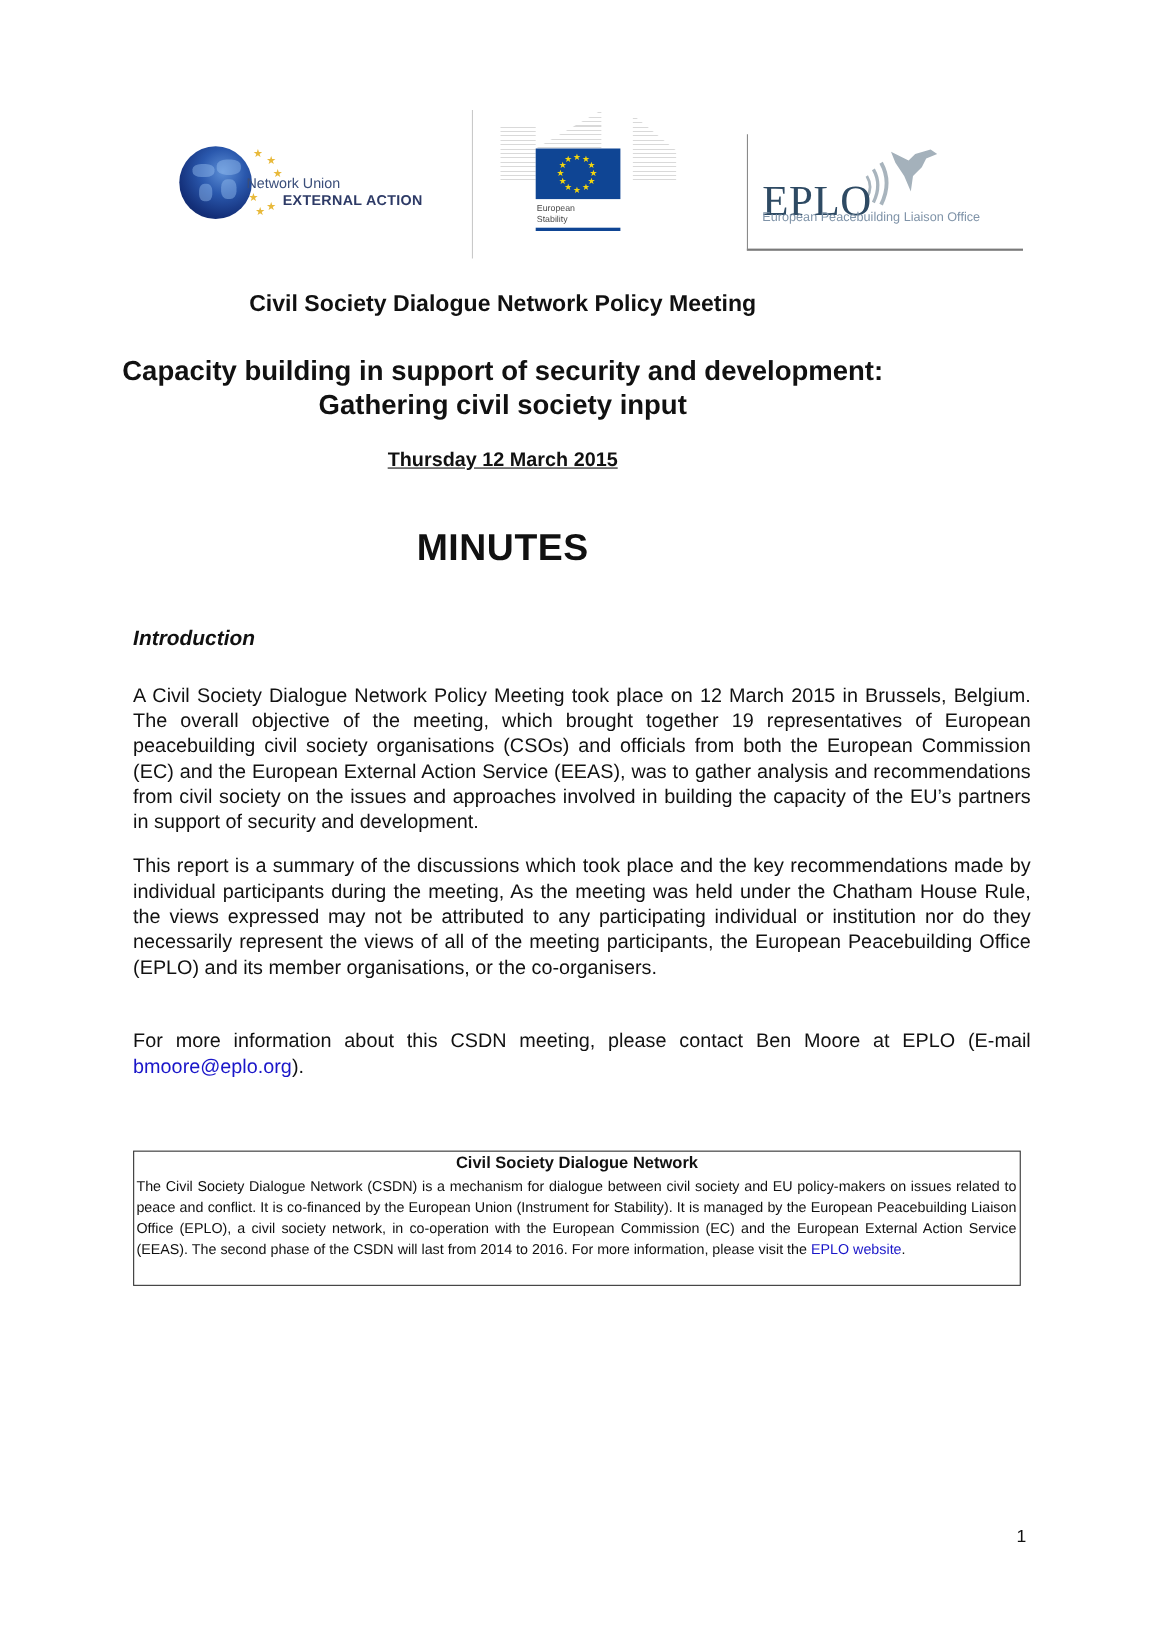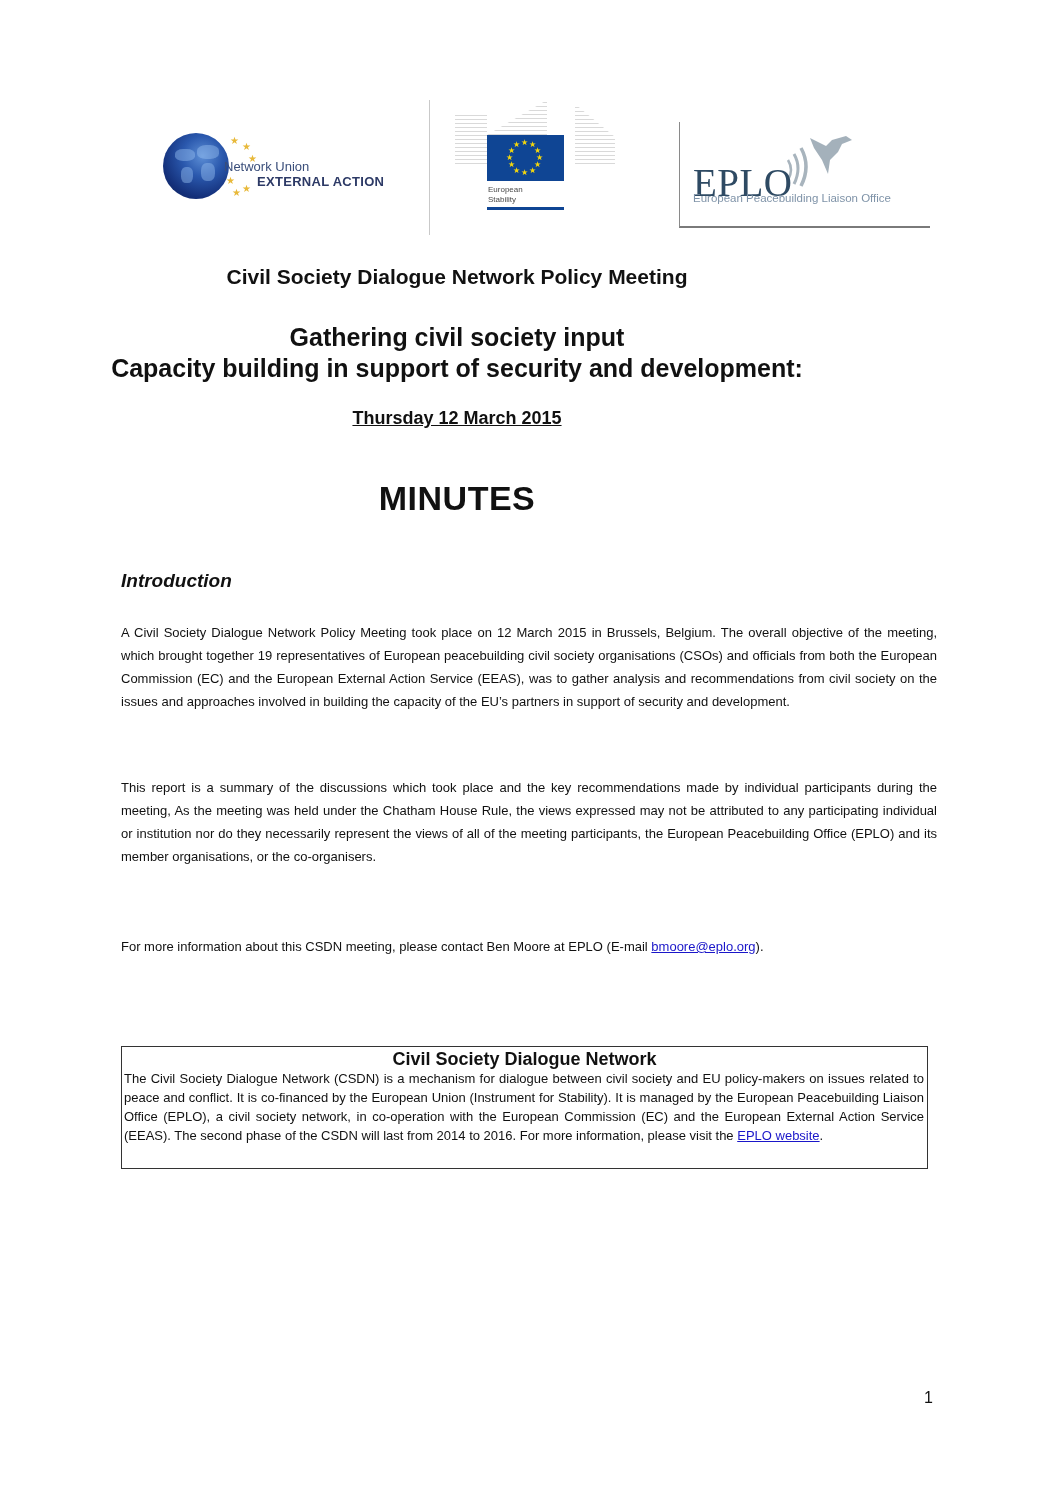--- a/index.html
+++ b/index.html
@@ -32,29 +32,29 @@
 
   
   .t-center { left: 0; width: 914px; text-align: center; font-weight: bold; }
   .title1 { top: 265px; font-size: 21px; }
   .title2 { top: 322px; font-size: 25px; line-height: 31px; }
   .date { top: 408px; font-size: 18px; text-decoration: underline; }
   .minutes { top: 479px; font-size: 34px; letter-spacing: 0.5px; }
 
   
   .h-intro { left: 121px; top: 570px; font-size: 19px; font-weight: bold; font-style: italic; }
-  .para { left: 121px; width: 816px; font-size: 13px; line-height: 23px; text-align: justify; }
+  .para { left: 121px; width: 816px; font-size: 18px; line-height: 23px; text-align: justify; }
   .p1 { top: 621px; }
   .p2 { top: 776px; }
   .p3 { top: 935px; }
-  a.link { color: #1a16c9; text-decoration: underline; }
+  a.link { color: #1a16c9; }
 
   
   .csdn-box { left: 121px; top: 1046px; width: 805px; height: 121px; border: 1px solid #333; }
-  .box-title { position: absolute; left: 0; top: 2px; width: 100%; text-align: center; font-size: 18px; font-weight: bold; }
+  .box-title { position: absolute; left: 0; top: 2px; width: 100%; text-align: center; font-size: 15px; font-weight: bold; }
   .box-text { position: absolute; left: 2px; top: 22px; width: 800px; font-size: 13px; line-height: 19px; text-align: justify; }
 
   .page-num { left: 924px; top: 1389px; font-size: 16px; }
 </style>
 </head>
 <body>
 
 <div class="abs logo-eeas">
   <div class="globe">
     <div class="c" style="left:12px;top:16px;width:20px;height:12px;"></div>
@@ -107,22 +107,22 @@
     <path d="M14 24 Q22 38 14 54" stroke="#a8b4bd" stroke-width="3" fill="none"></path>
     <path d="M21 18 Q31 36 21 56" stroke="#a8b4bd" stroke-width="3.5" fill="none"></path>
     <path d="M30 8 L46 16 L52 10 L66 6 L72 10 L62 14 L58 22 L50 30 L48 44 L42 30 L34 18 Z" fill="#a4b1bb"></path>
   </svg>
   <span class="eplo-word">EPLO</span>
   <span class="eplo-sub">European Peacebuilding Liaison Office</span>
 </div>
 
 <div class="abs t-center title1">Civil Society Dialogue Network Policy Meeting</div>
 <div class="abs t-center title2">
+  <div>Capacity building in support of security and development:</div>
   <div>Gathering civil society input</div>
-  <div>Capacity building in support of security and development:</div>
 </div>
 <div class="abs t-center date">Thursday 12 March 2015</div>
 <div class="abs t-center minutes">MINUTES</div>
 
 <div class="abs h-intro">Introduction</div>
 <div class="abs para p1">A Civil Society Dialogue Network Policy Meeting took place on 12 March 2015 in Brussels, Belgium. The overall objective of the meeting, which brought together 19 representatives of European peacebuilding civil society organisations (CSOs) and officials from both the European Commission (EC) and the European External Action Service (EEAS), was to gather analysis and recommendations from civil society on the issues and approaches involved in building the capacity of the EU’s partners in support of security and development.</div>
 <div class="abs para p2">This report is a summary of the discussions which took place and the key recommendations made by individual participants during the meeting, As the meeting was held under the Chatham House Rule, the views expressed may not be attributed to any participating individual or institution nor do they necessarily represent the views of all of the meeting participants, the European Peacebuilding Office (EPLO) and its member organisations, or the co-organisers.</div>
 <div class="abs para p3"><span>For more information about this CSDN meeting, please contact Ben Moore at EPLO (E-mail </span><a class="link">bmoore@eplo.org</a><span>).</span></div>
 
 <div class="abs csdn-box">

